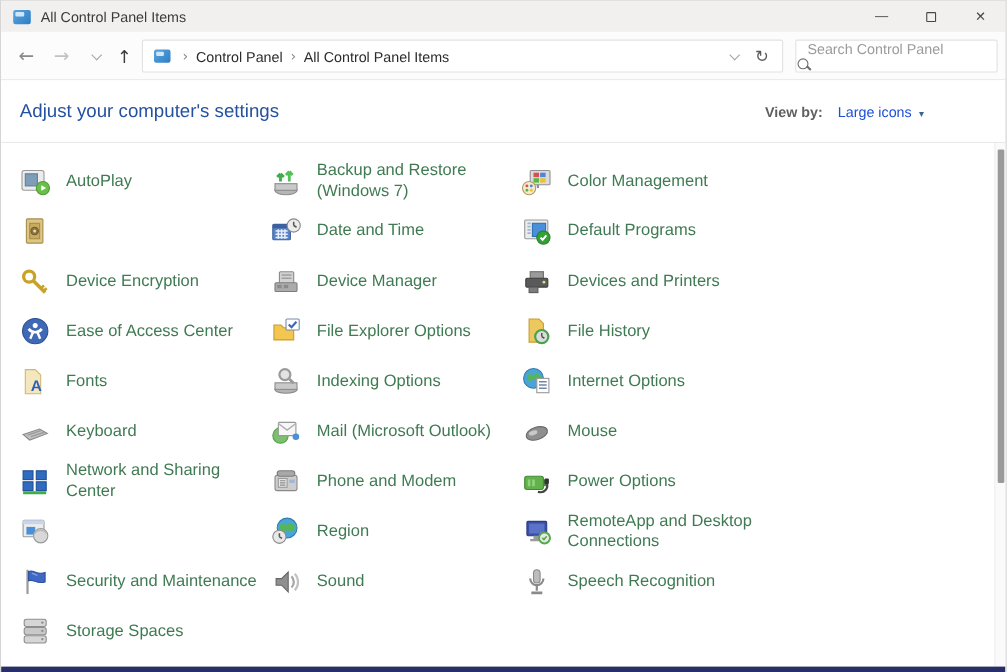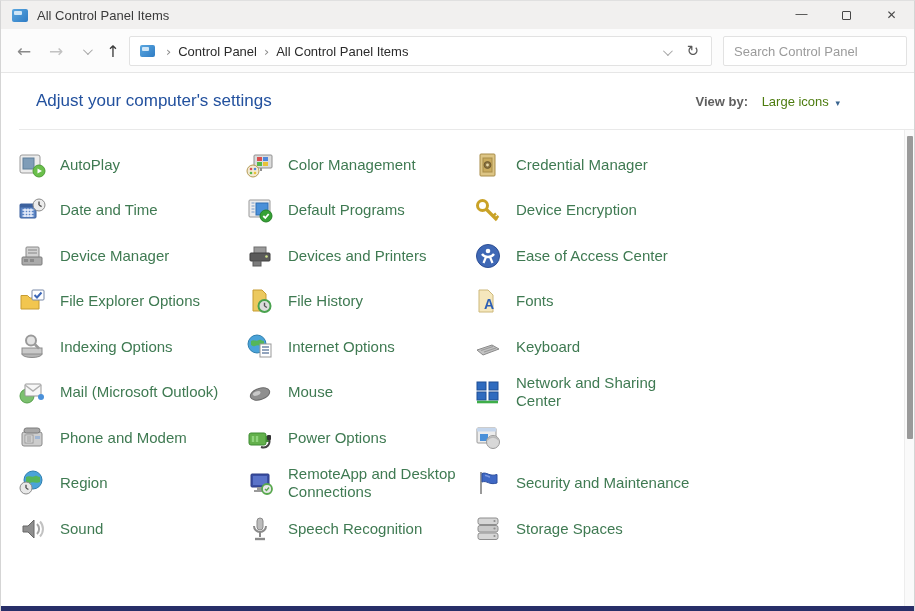--- a/index.html
+++ b/index.html
@@ -30,32 +30,32 @@
                border:1px solid #e2e2e2;border-radius:2px;display:flex;align-items:center;padding:0 6px;}
   #crumb-icon{width:15px;height:12px;border-radius:2px;margin:0 4px 0 4px;flex:none;
               background:linear-gradient(135deg,#5aa7e0 0%,#2f7cc4 100%);position:relative;}
   #crumb-icon:after{content:"";position:absolute;left:2px;top:2px;width:7px;height:4px;background:#cfe6f7;border-radius:1px;}
   .crumb-sep{color:#8a8a8a;font-size:13px;padding:0 7px;font-family:"DejaVu Sans",sans-serif;}
   .crumb{font-size:13px;color:#2b2b2b;cursor:pointer;white-space:nowrap;}
   #address-right{margin-left:auto;display:flex;align-items:center;}
   #address-dropdown{padding:0 10px;cursor:pointer;}
   #refresh-btn{font-size:15px;color:#5a5a5a;padding:0 6px;cursor:pointer;font-family:"DejaVu Sans",sans-serif;}
   #search-box{position:absolute;left:722px;top:7px;width:184px;height:30px;background:#fff;
-              border:1px solid #e2e2e2;border-radius:2px;display:flex;align-items:flex-start;}
+              border:1px solid #e2e2e2;border-radius:2px;display:flex;align-items:flex-start;flex-direction:column;}
   #search-input{border:none;outline:none;flex:1 1 auto;height:100%;padding:0 4px 0 10px;font-size:13px;color:#444;background:transparent;}
   #search-input::placeholder{color:#9b9b9b;}
   #search-icon{flex:none;margin-right:9px;width:14px;height:14px;position:relative;cursor:pointer;}
   #search-icon:before{content:"";position:absolute;left:1px;top:1px;width:8px;height:8px;border:1.5px solid #6e6e6e;border-radius:50%;}
   #search-icon:after{content:"";position:absolute;left:9px;top:9px;width:5px;height:1.5px;background:#6e6e6e;transform:rotate(45deg);}
   
-  #header{position:absolute;top:72px;left:0;right:0;height:57px;background:#fff;border-bottom:1px solid #e9e9e9;margin-left:18px;}
+  #header{position:absolute;top:72px;left:0;right:0;height:57px;background:#fff;border-bottom:1px solid #e9e9e9;}
   #page-title{position:absolute;left:17px;top:18px;font-size:17px;color:#23519e;}
   #view-by{position:absolute;right:74px;top:21px;font-size:13px;white-space:nowrap;}
   #view-by-label{color:#5f5f5f;font-weight:bold;}
-  #view-by-value{color:#4d7c0f;margin-left:10px;cursor:pointer;}
+  #view-by-value{color:#1d4ed8;margin-left:10px;cursor:pointer;}
   #view-by-caret{color:#39648f;font-size:9px;margin-left:3px;font-family:"DejaVu Sans",sans-serif;cursor:pointer;}
   
   #content{position:absolute;top:129px;left:0;right:0;bottom:5px;background:#fff;}
   #items-grid{position:absolute;left:16px;top:12px;width:694px;display:grid;
               grid-template-columns:228px 228px 238px;grid-auto-rows:45.5px;}
   .item{display:flex;align-items:center;gap:13px;cursor:pointer;min-width:0;}
   .item .icon{width:30px;height:30px;flex:none;}
   .item .icon svg{width:30px;height:30px;display:block;}
   .item .label{font-size:15px;color:#3f7a52;line-height:1.22;max-width:176px;}
   
@@ -127,20 +127,31 @@
               <rect x="6" y="8" width="11" height="11" fill="#7f9db8" stroke="#5f7f99"></rect>
               <circle cx="22" cy="21" r="6" fill="#6abf4b" stroke="#4e9e36"></circle>
               <path d="M20.5 18.5 L25 21 L20.5 23.5 Z" fill="#fff"></path>
             </svg>
           </span>
           <span class="label">AutoPlay</span>
         </div>
         <div class="item">
           <span class="icon">
             <svg viewBox="0 0 30 30" xmlns="http://www.w3.org/2000/svg">
+              <ellipse cx="15" cy="23" rx="10" ry="4" fill="#b5b5b5" stroke="#8c8c8c"></ellipse>
+              <rect x="5" y="17" width="20" height="6" fill="#c9c9c9" stroke="#8c8c8c"></rect>
+              <path d="M10 15 V8 M10 8 l-3 3 M10 8 l3 3" stroke="#3fae49" stroke-width="2.6" fill="none"></path>
+              <path d="M18 15 V6 M18 6 l-3 3 M18 6 l3 3" stroke="#55c058" stroke-width="2.6" fill="none"></path>
+            </svg>
+          </span>
+          <span class="label">Backup and Restore (Windows 7)</span>
+        </div>
+        <div class="item">
+          <span class="icon">
+            <svg viewBox="0 0 30 30" xmlns="http://www.w3.org/2000/svg">
               <rect x="9" y="5" width="18" height="13" rx="1" fill="#dcdcdc" stroke="#909090"></rect>
               <rect x="12" y="7" width="5" height="4" fill="#d94f4f"></rect>
               <rect x="18" y="7" width="5" height="4" fill="#4f86d9"></rect>
               <rect x="12" y="12" width="5" height="4" fill="#57b84a"></rect>
               <rect x="18" y="12" width="5" height="4" fill="#e8c23a"></rect>
               <path d="M16 18 v3" stroke="#909090" stroke-width="2"></path>
               <circle cx="8" cy="21" r="6" fill="#f3ead2" stroke="#b59b55"></circle>
               <circle cx="6" cy="19" r="1.3" fill="#d94f4f"></circle>
               <circle cx="10" cy="19" r="1.3" fill="#4f86d9"></circle>
               <circle cx="6" cy="23" r="1.3" fill="#57b84a"></circle>
@@ -151,21 +162,20 @@
         </div>
         <div class="item">
           <span class="icon">
             <svg viewBox="0 0 30 30" xmlns="http://www.w3.org/2000/svg">
               <rect x="7" y="4" width="15" height="22" rx="1" fill="#ddc585" stroke="#a88d4a"></rect>
               <rect x="10" y="8" width="9" height="14" fill="#c9ab5e" stroke="#a88d4a"></rect>
               <circle cx="14.5" cy="15" r="3.4" fill="#8a7340" stroke="#6e5a2e"></circle>
               <circle cx="14.5" cy="15" r="1.4" fill="#e7d9aa"></circle>
             </svg>
           </span>
-          <span class="label">Credential Manager</span>
         </div>
         <div class="item">
           <span class="icon">
             <svg viewBox="0 0 30 30" xmlns="http://www.w3.org/2000/svg">
               <rect x="3" y="9" width="16" height="14" rx="1" fill="#5b84c4" stroke="#3c619e"></rect>
               <rect x="3" y="9" width="16" height="3.5" fill="#3c619e"></rect>
               <g stroke="#e8eefb" stroke-width="1.4">
                 <path d="M5.5 15 h11 M5.5 18 h11 M5.5 21 h11"></path>
                 <path d="M8 13.5 v8.5 M11 13.5 v8.5 M14 13.5 v8.5"></path>
               </g>

